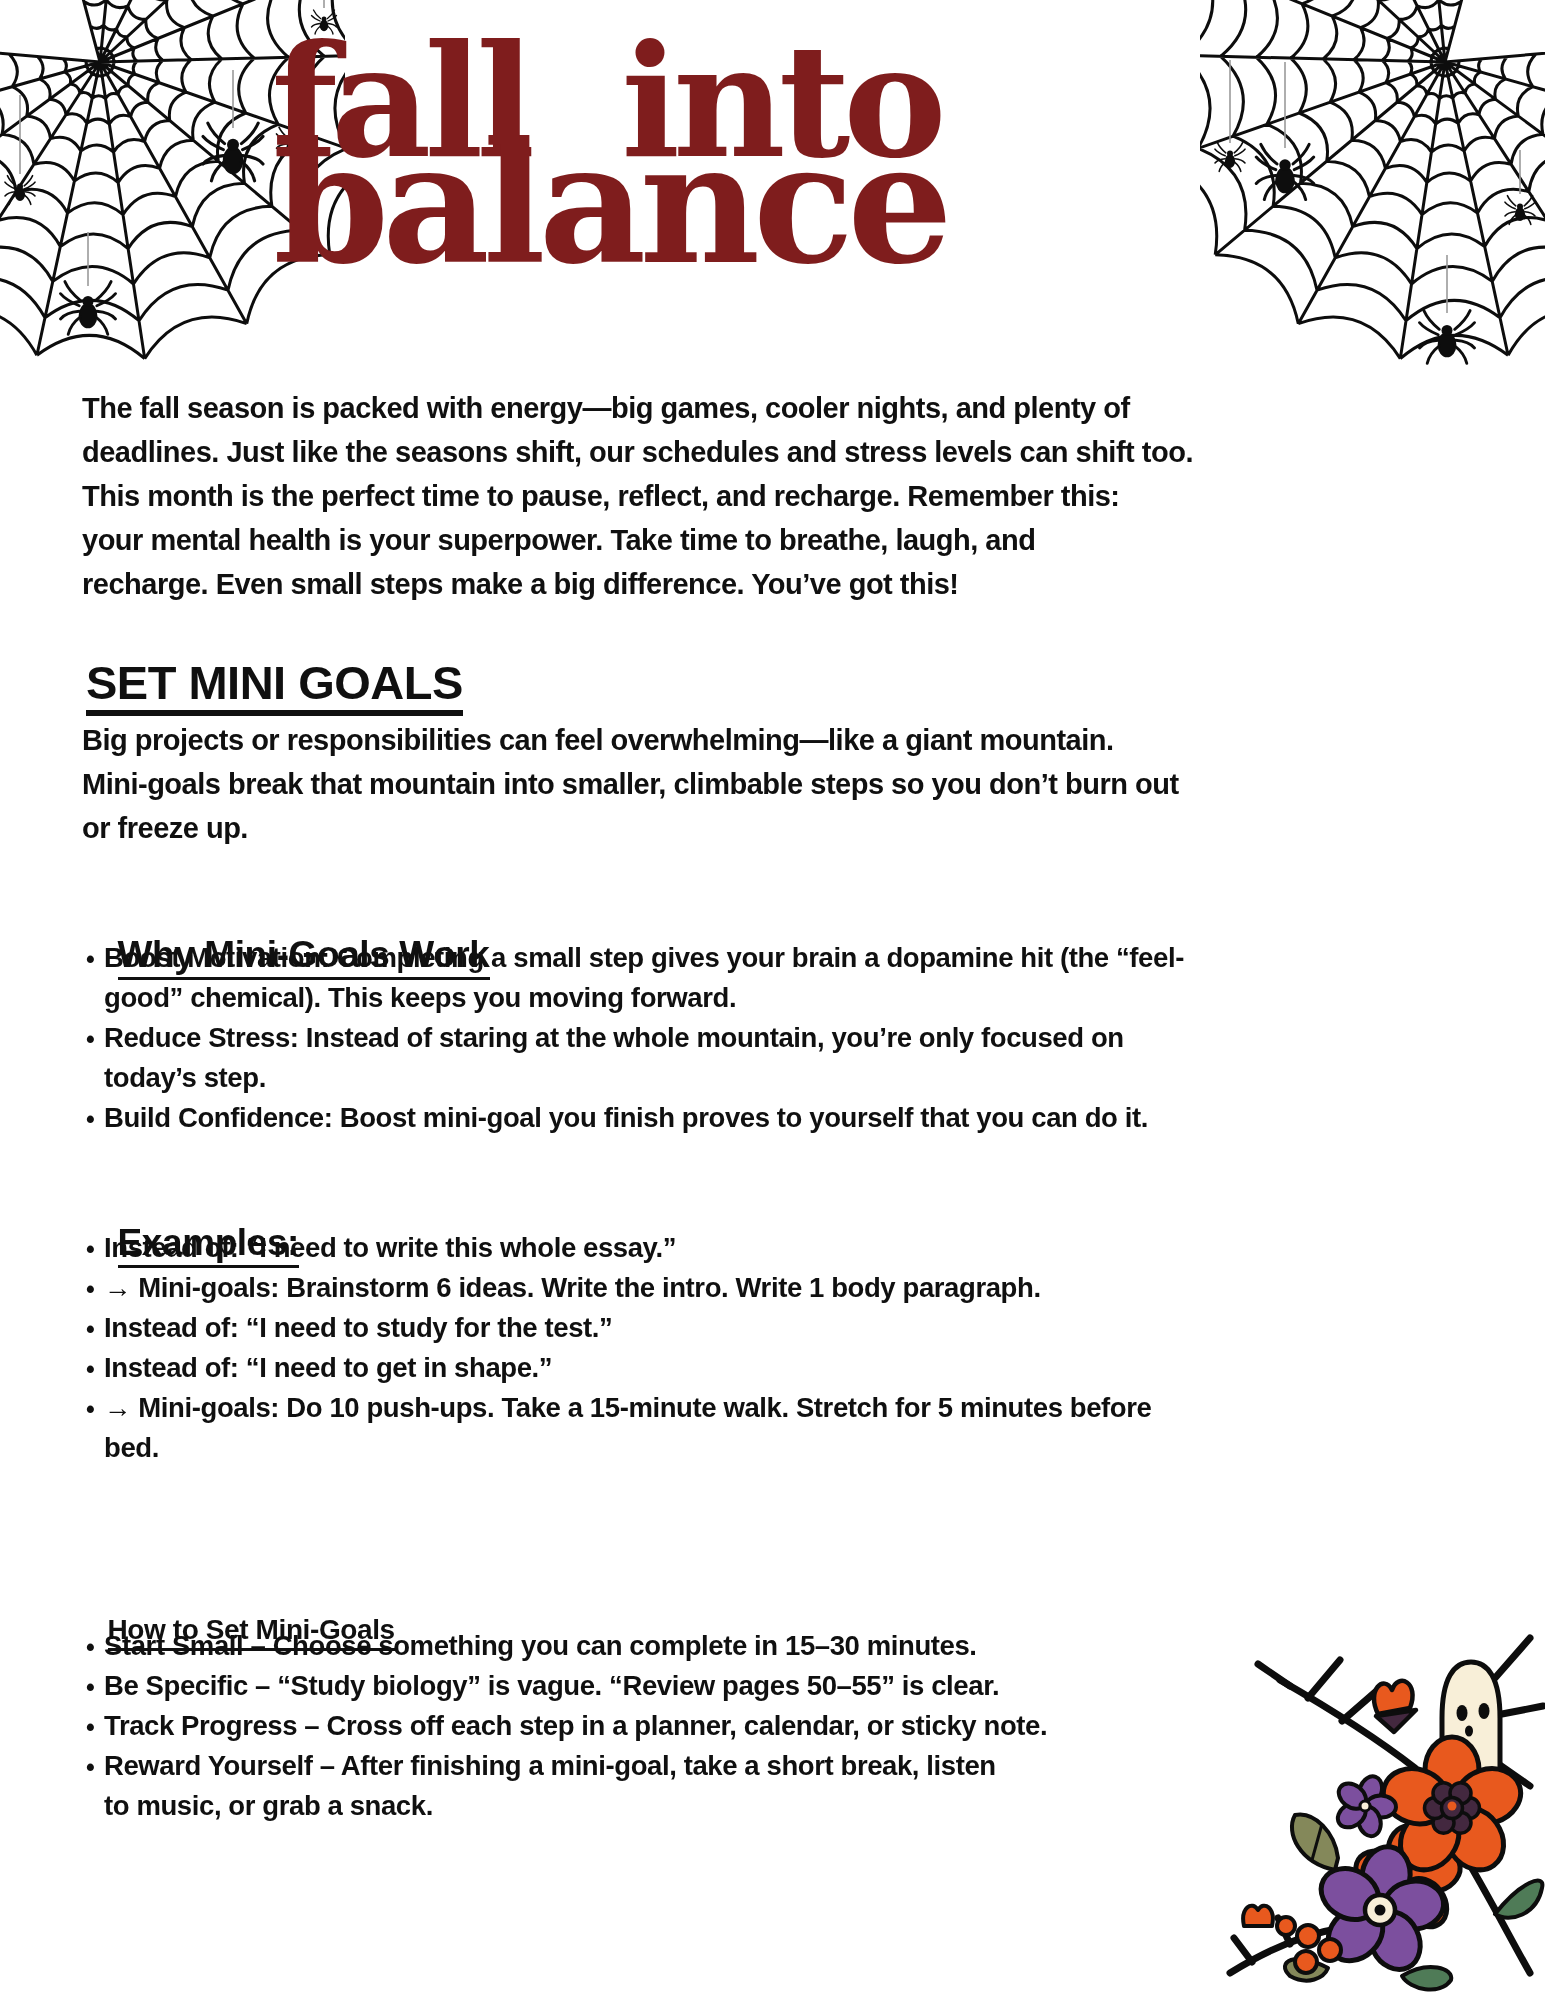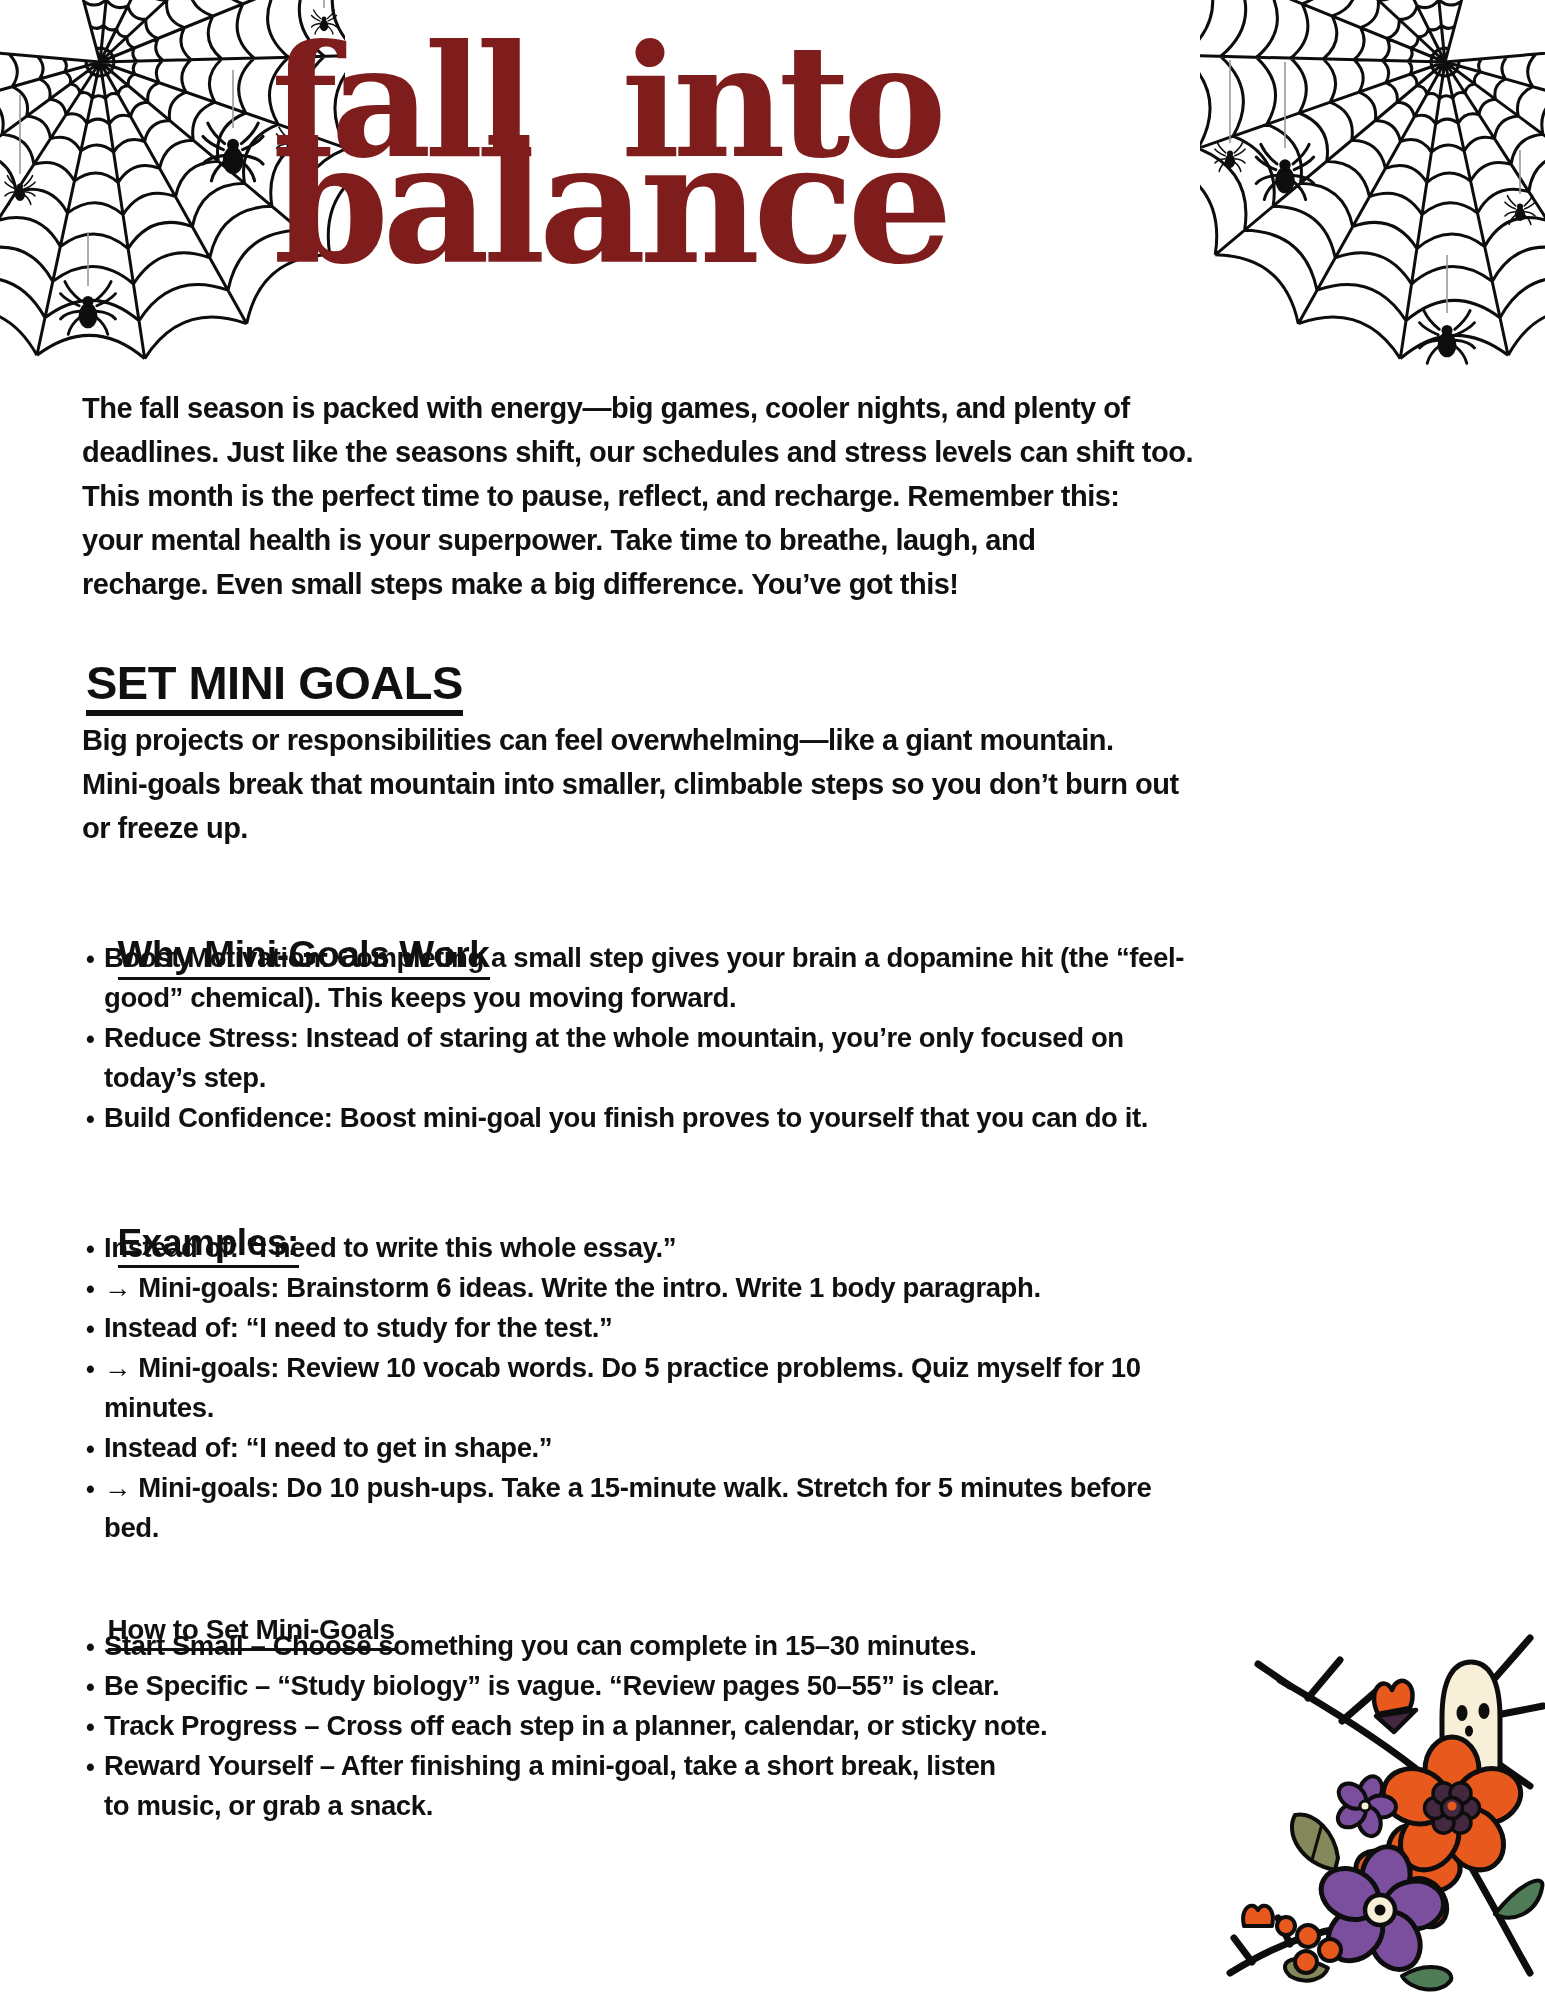--- a/index.html
+++ b/index.html
@@ -103,22 +103,20 @@
     <li>Build Confidence: Boost mini-goal you finish proves to yourself that you can do it.</li>
   </ul>
 
   <h3 class="txt h-sub" style="top:1182px;">
     <span>Examples:</span>
   </h3>
   <ul class="txt blist" style="top:1228px;">
     <li>Instead of: “I need to write this whole essay.”</li>
     <li>→ Mini-goals: Brainstorm 6 ideas. Write the intro. Write 1 body paragraph.</li>
     <li>Instead of: “I need to study for the test.”</li>
-    <li>→ Mini-goals: Review 10 vocab words. Do 5 practice problems. Quiz myself for 10
-minutes.</li>
     <li>Instead of: “I need to get in shape.”</li>
     <li>→ Mini-goals: Do 10 push-ups. Take a 15-minute walk. Stretch for 5 minutes before
 bed.</li>
   </ul>
 
   <h3 class="txt h-sub" style="top:1584px;font-size:28px;">
     <span>How to Set Mini-Goals</span>
   </h3>
   <ul class="txt blist" style="top:1626px;">
     <li>Start Small – Choose something you can complete in 15–30 minutes.</li>

